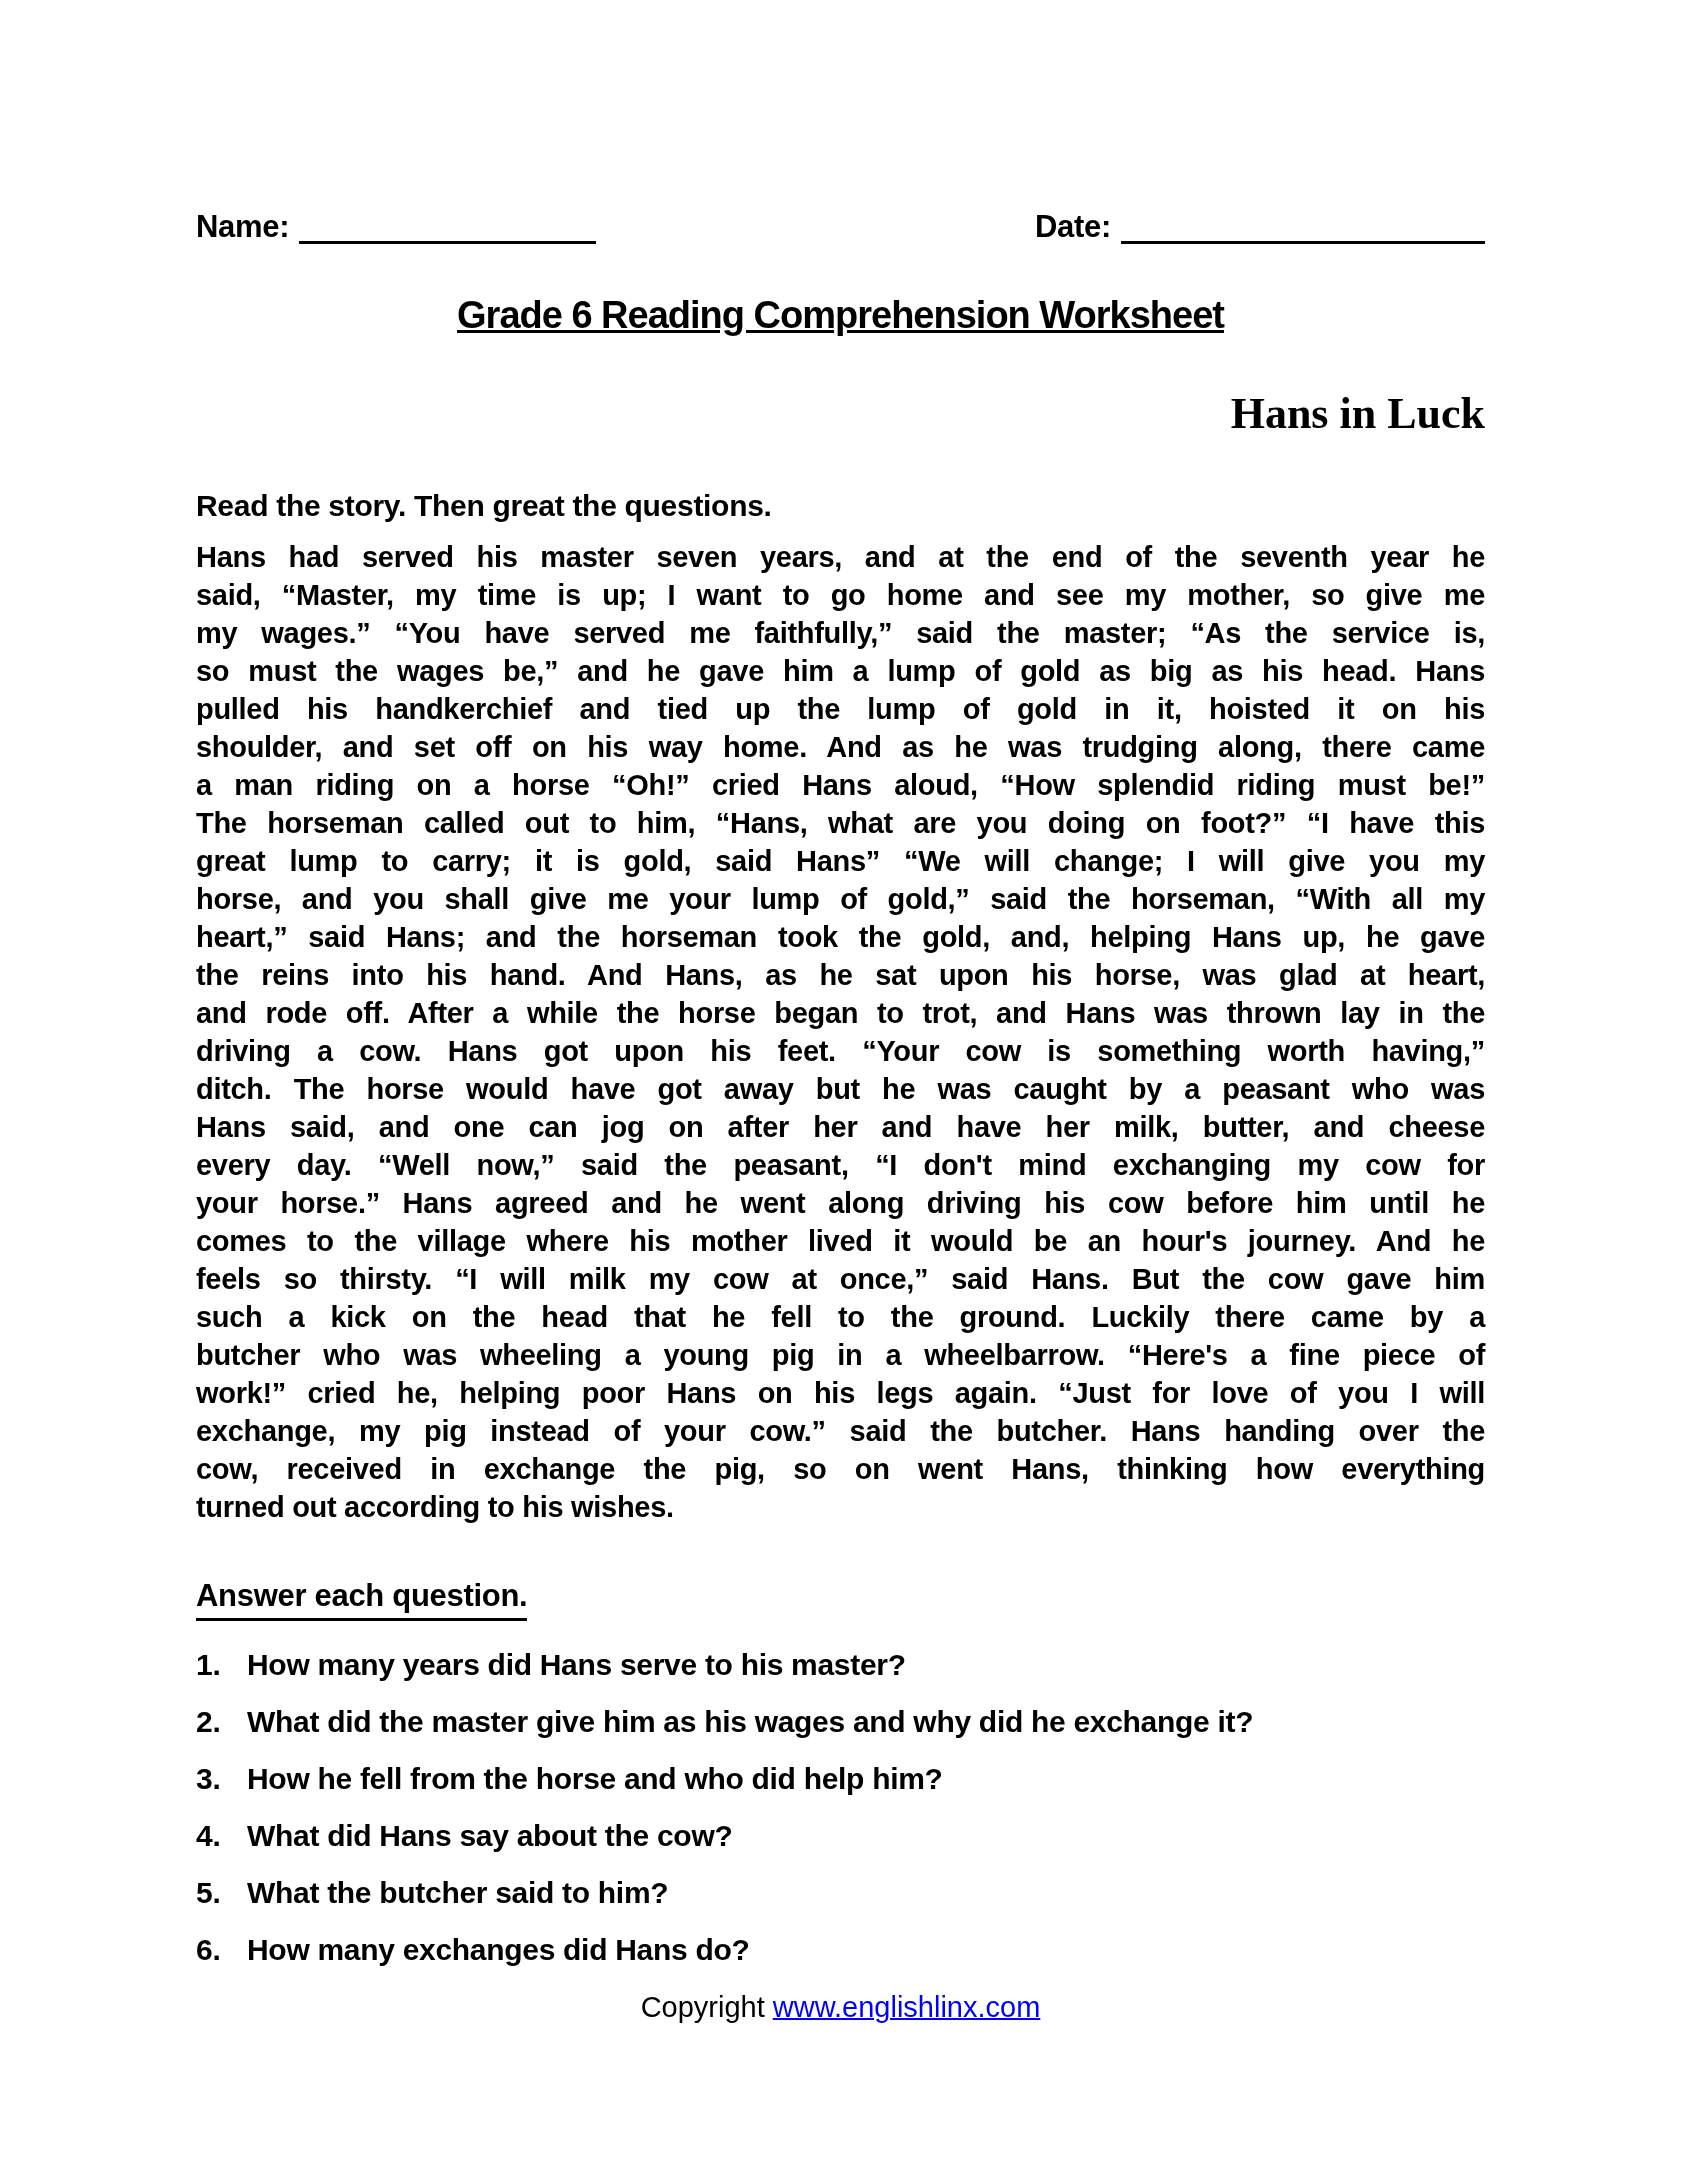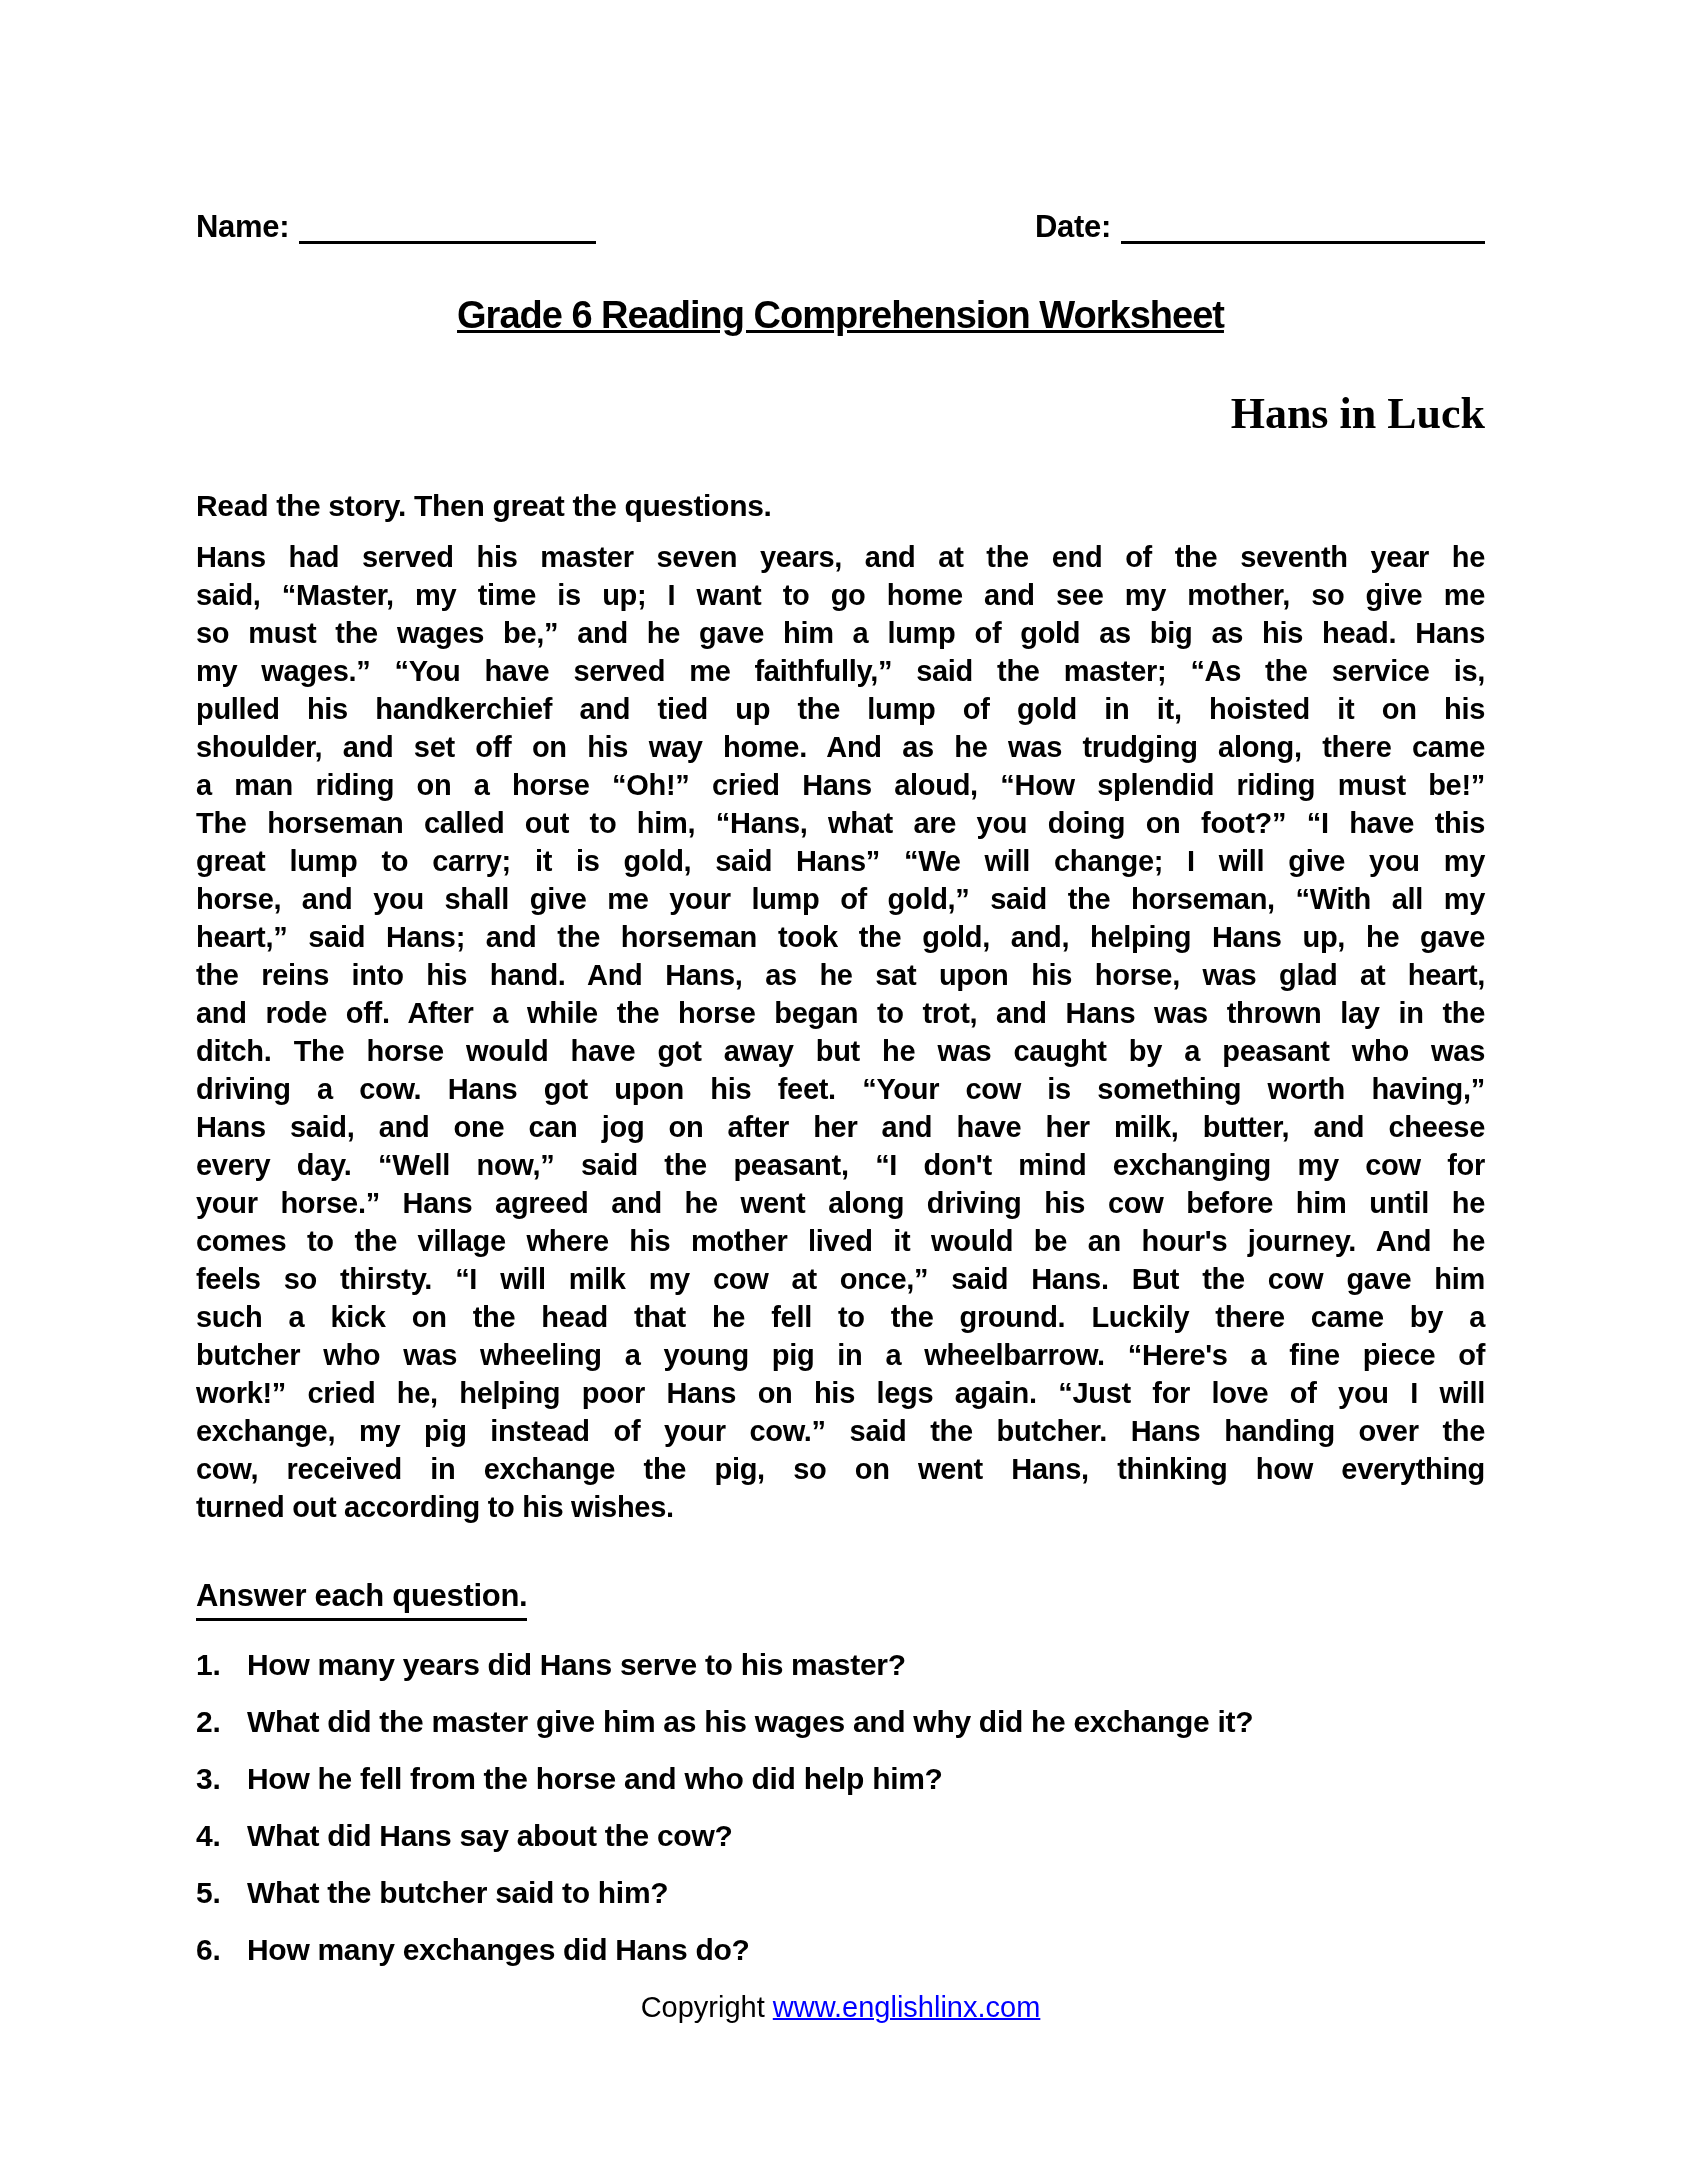--- a/index.html
+++ b/index.html
@@ -153,33 +153,33 @@
 
   <h1 class="worksheet-title">Grade 6 Reading Comprehension Worksheet</h1>
 
   <h2 class="story-title">Hans in Luck</h2>
 
   <div class="instructions">Read the story. Then great the questions.</div>
 
   <div class="story">
       <div class="story-line">Hans had served his master seven years, and at the end of the seventh year he</div>
       <div class="story-line">said, “Master, my time is up; I want to go home and see my mother, so give me</div>
+      <div class="story-line">my wages.” “You have served me faithfully,” said the master; “As the service is,</div>
       <div class="story-line">so must the wages be,” and he gave him a lump of gold as big as his head. Hans</div>
-      <div class="story-line">my wages.” “You have served me faithfully,” said the master; “As the service is,</div>
       <div class="story-line">pulled his handkerchief and tied up the lump of gold in it, hoisted it on his</div>
       <div class="story-line">shoulder, and set off on his way home. And as he was trudging along, there came</div>
       <div class="story-line">a man riding on a horse “Oh!” cried Hans aloud, “How splendid riding must be!”</div>
       <div class="story-line">The horseman called out to him, “Hans, what are you doing on foot?” “I have this</div>
       <div class="story-line">great lump to carry; it is gold, said Hans” “We will change; I will give you my</div>
       <div class="story-line">horse, and you shall give me your lump of gold,” said the horseman, “With all my</div>
       <div class="story-line">heart,” said Hans; and the horseman took the gold, and, helping Hans up, he gave</div>
       <div class="story-line">the reins into his hand. And Hans, as he sat upon his horse, was glad at heart,</div>
       <div class="story-line">and rode off. After a while the horse began to trot, and Hans was thrown lay in the</div>
+      <div class="story-line">driving a cow. Hans got upon his feet. “Your cow is something worth having,”</div>
       <div class="story-line">ditch. The horse would have got away but he was caught by a peasant who was</div>
-      <div class="story-line">driving a cow. Hans got upon his feet. “Your cow is something worth having,”</div>
       <div class="story-line">Hans said, and one can jog on after her and have her milk, butter, and cheese</div>
       <div class="story-line">every day. “Well now,” said the peasant, “I don't mind exchanging my cow for</div>
       <div class="story-line">your horse.” Hans agreed and he went along driving his cow before him until he</div>
       <div class="story-line">comes to the village where his mother lived it would be an hour's journey. And he</div>
       <div class="story-line">feels so thirsty. “I will milk my cow at once,” said Hans. But the cow gave him</div>
       <div class="story-line">such a kick on the head that he fell to the ground. Luckily there came by a</div>
       <div class="story-line">butcher who was wheeling a young pig in a wheelbarrow. “Here's a fine piece of</div>
       <div class="story-line">work!” cried he, helping poor Hans on his legs again. “Just for love of you I will</div>
       <div class="story-line">exchange, my pig instead of your cow.” said the butcher. Hans handing over the</div>
       <div class="story-line">cow, received in exchange the pig, so on went Hans, thinking how everything</div>

